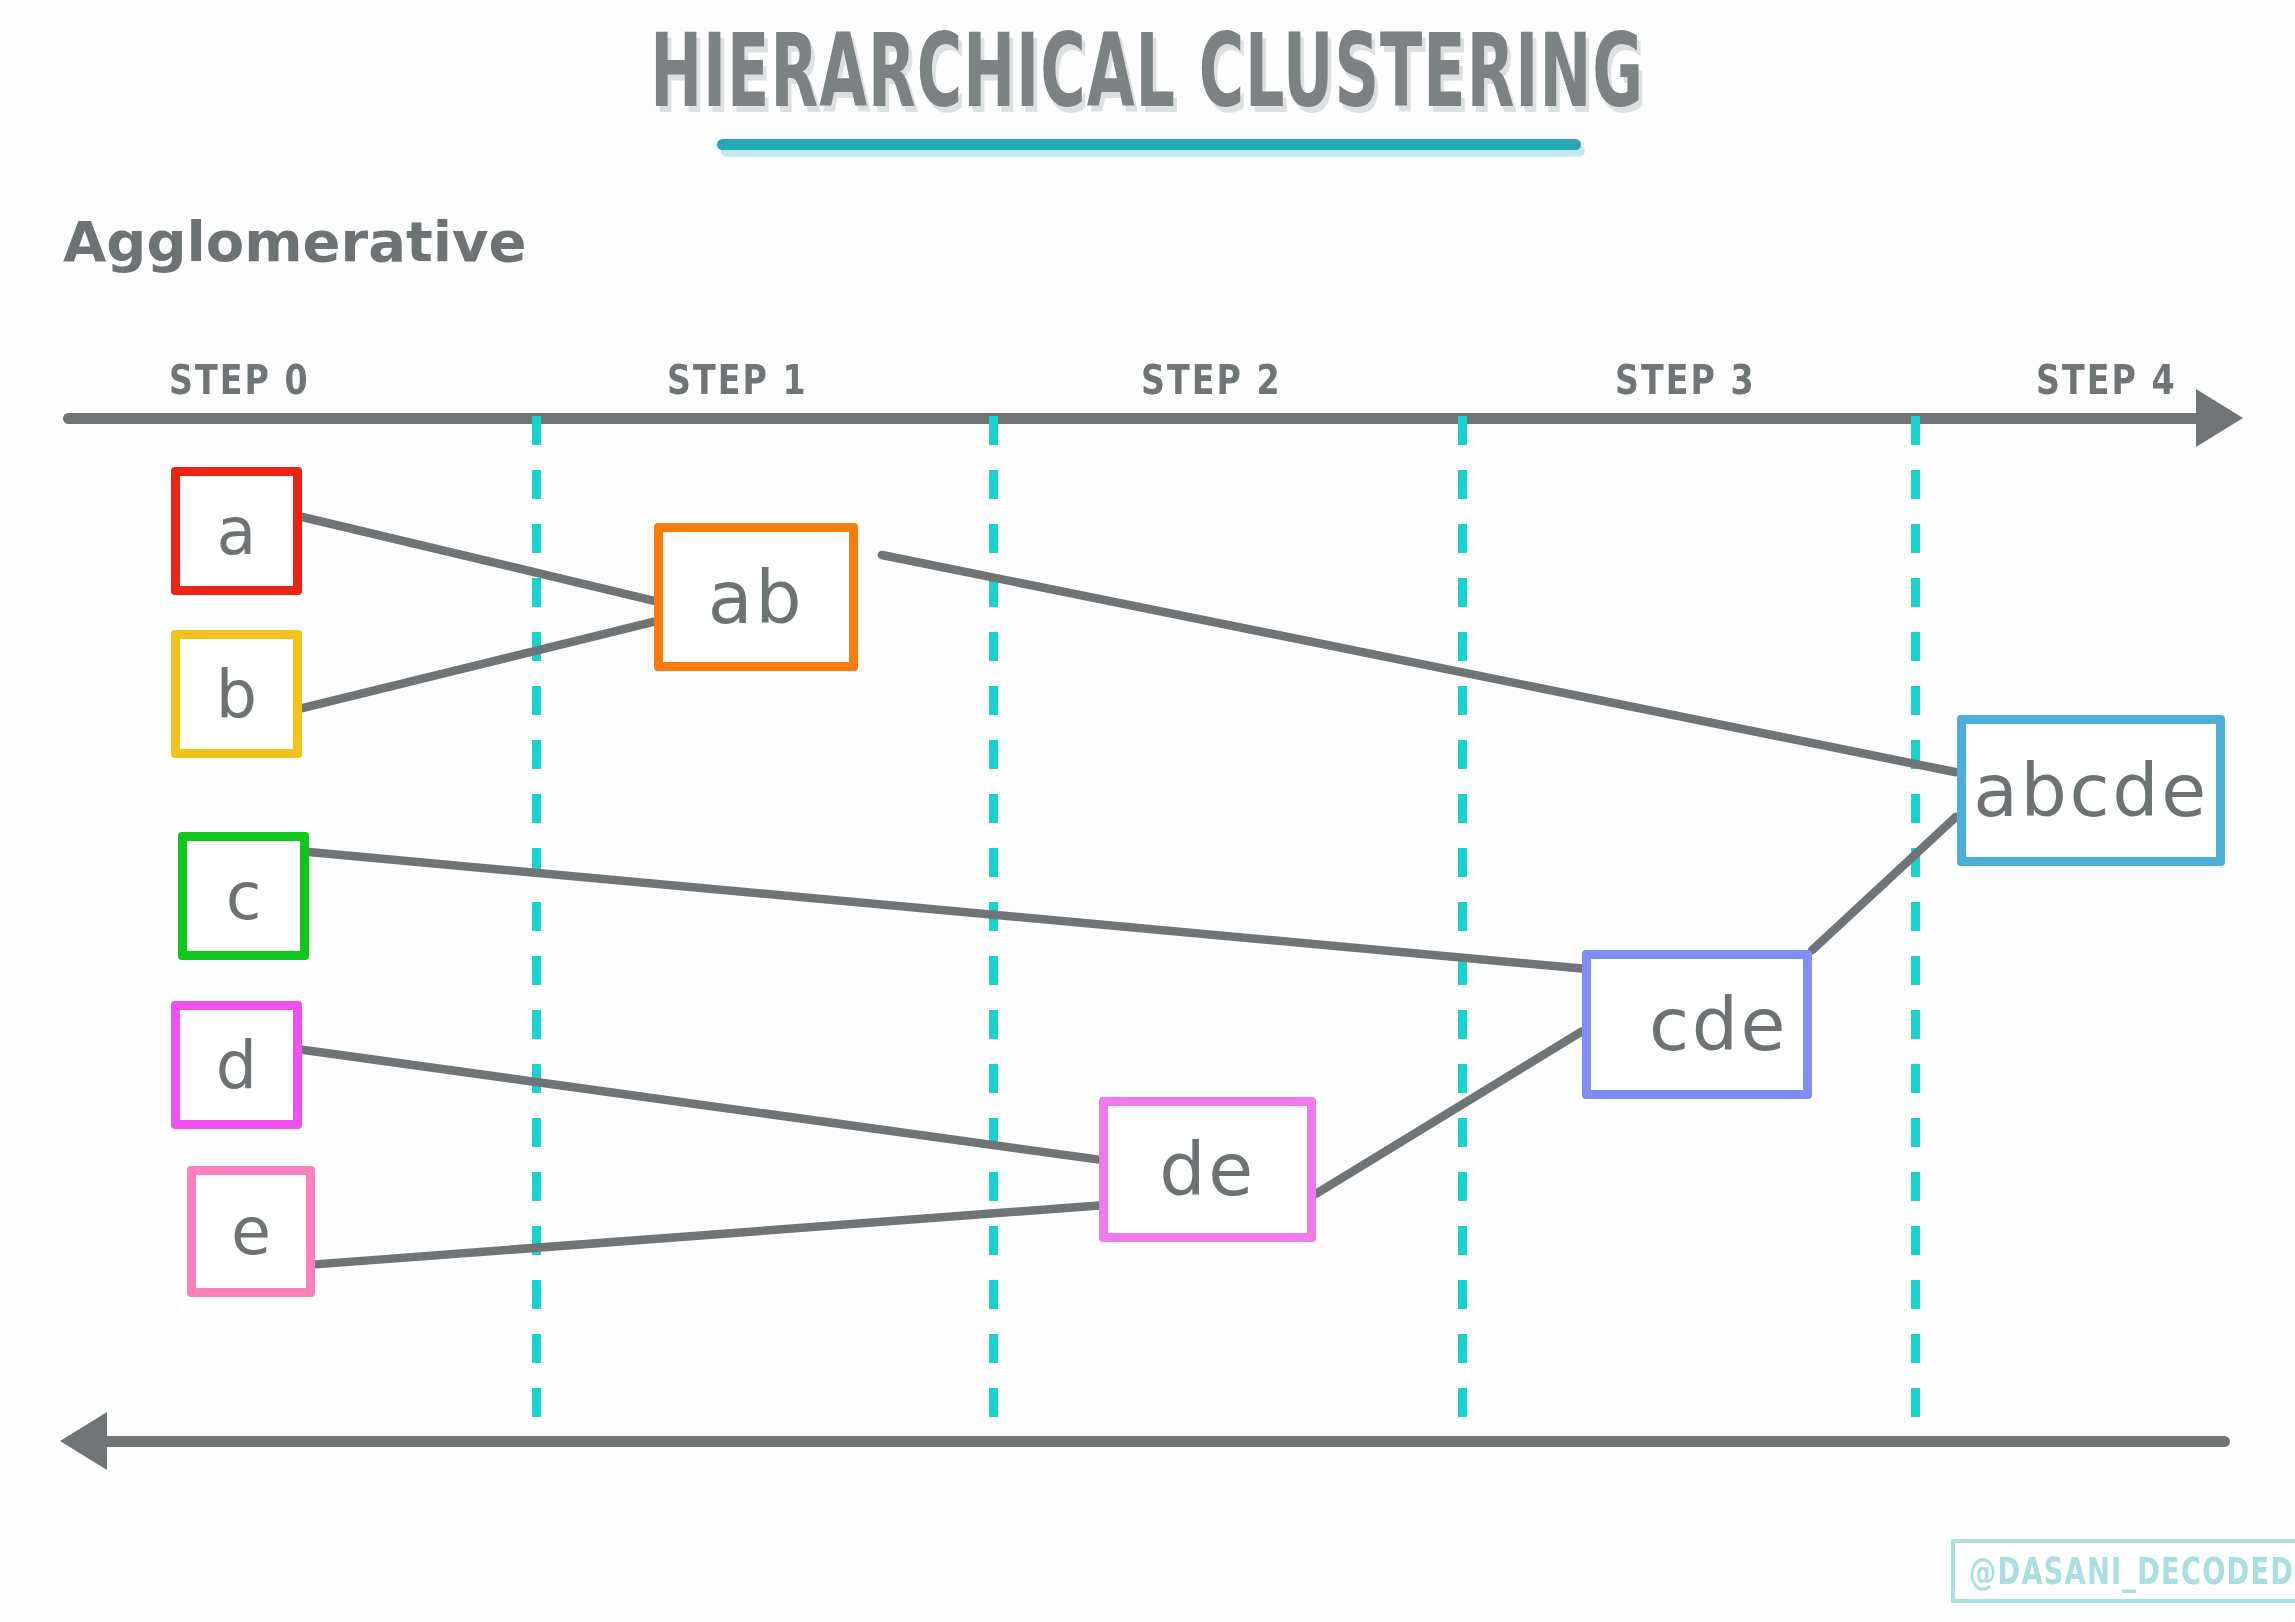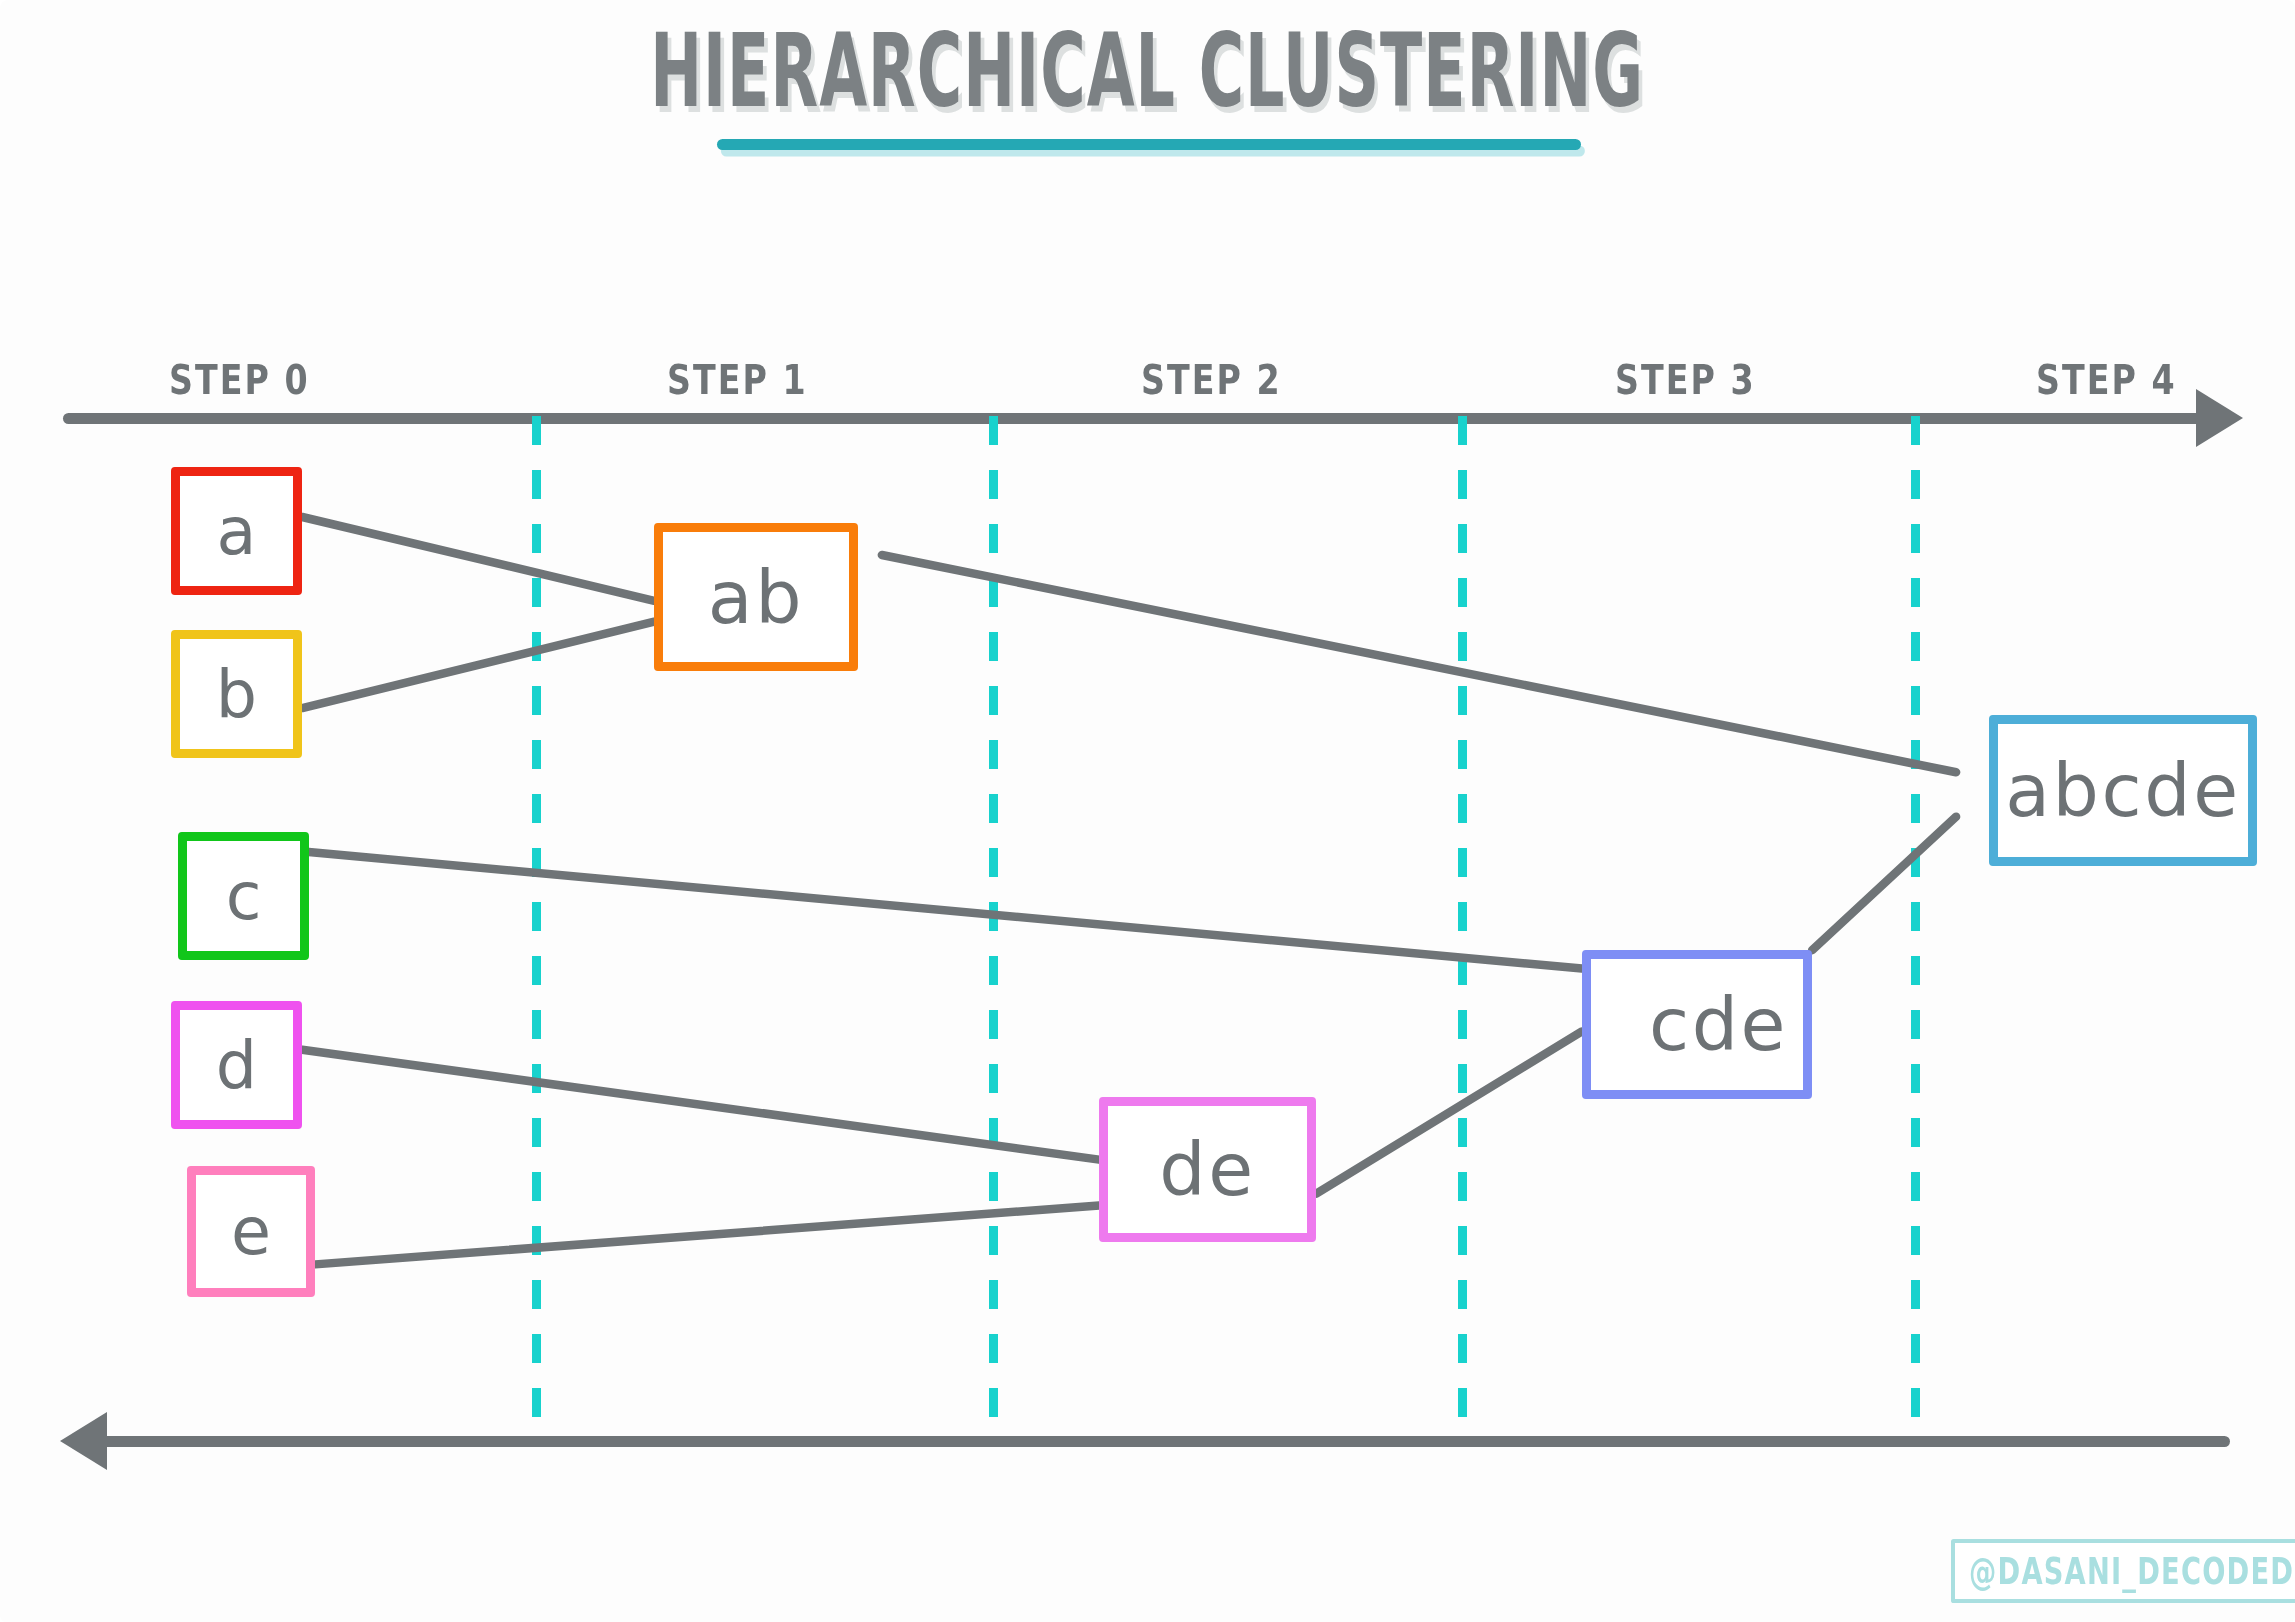--- a/index.html
+++ b/index.html
@@ -180,20 +180,21 @@
 </head>
 <body>
 
 <div id="canvas">
 
   <div id="title-block">
     <div id="page-title">HIERARCHICAL CLUSTERING</div>
   </div>
   <div id="title-underline"></div>
 
+  <div class="side-label" id="agglomerative-label">Agglomerative</div>
 
   <div class="axis-line" id="top-axis"></div>
   <div class="arrow-head" id="top-arrow-head"></div>
   <div class="axis-line" id="bottom-axis"></div>
   <div class="arrow-head" id="bottom-arrow-head"></div>
 
   <div id="steps-layer">
       <div class="step-label" style="left: 169px;">STEP 0</div>
       <div class="step-label" style="left: 667px;">STEP 1</div>
       <div class="step-divider" style="left: 532px;"></div>
@@ -234,21 +235,21 @@
       </div>
       <div class="cluster-box merge-box" style="left: 654px; top: 523px; width: 204px; height: 148px; border-color: rgb(249, 125, 10);">
         <span class="box-text">ab</span>
       </div>
       <div class="cluster-box merge-box" style="left: 1099px; top: 1097px; width: 217px; height: 145px; border-color: rgb(238, 122, 238); justify-content: center;">
         <span class="box-text">de</span>
       </div>
       <div class="cluster-box merge-box" style="left: 1582px; top: 950px; width: 230px; height: 149px; border-color: rgb(126, 142, 245); padding-left: 43px;">
         <span class="box-text">cde</span>
       </div>
-      <div class="cluster-box merge-box" style="left: 1957px; top: 715px; width: 268px; height: 151px; border-color: rgb(77, 174, 216); margin-left: 32px;">
+      <div class="cluster-box merge-box" style="left: 1957px; top: 715px; width: 268px; height: 151px; border-color: rgb(77, 174, 216);">
         <span class="box-text">abcde</span>
       </div>
     </div>
 
   <div id="watermark">
     <span id="watermark-text">@DASANI_DECODED</span>
   </div>
 
 </div>
 

